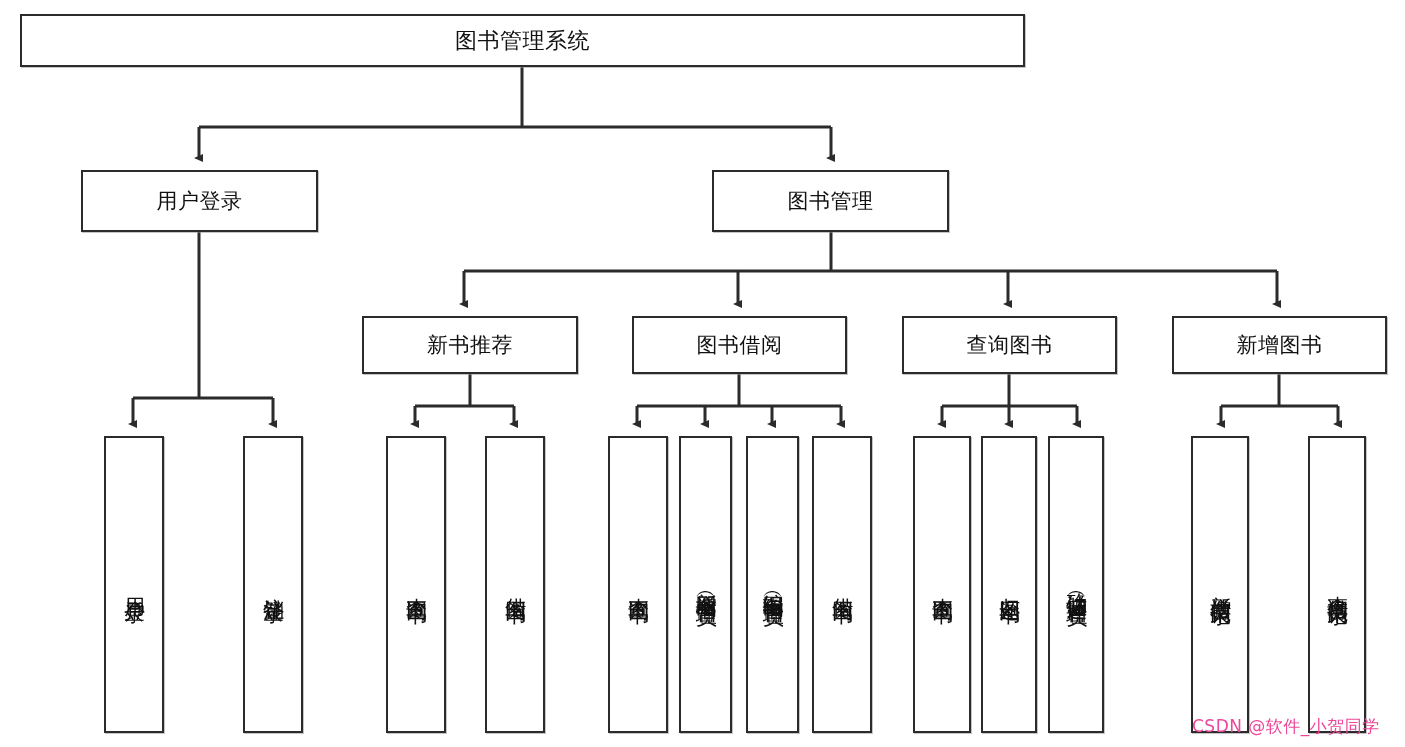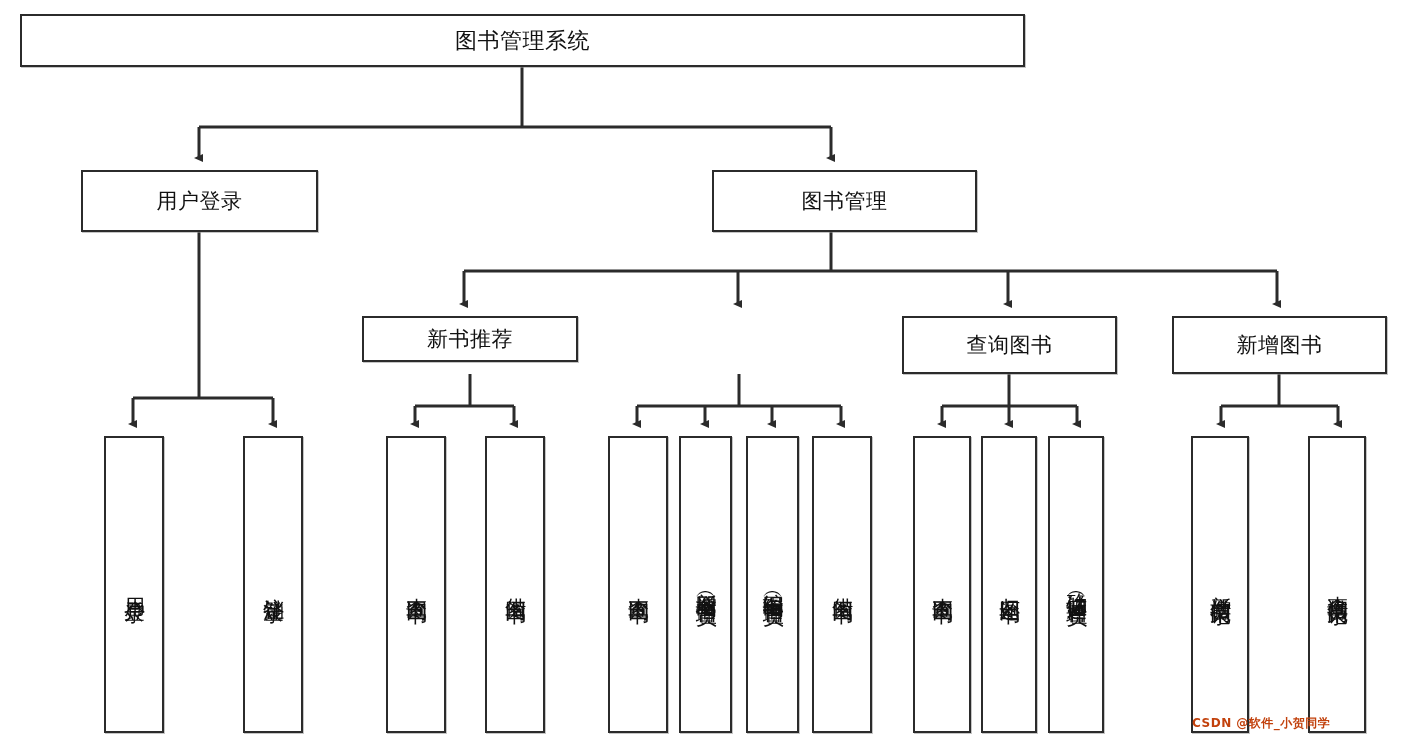--- a/index.html
+++ b/index.html
@@ -61,26 +61,25 @@
     text-orientation: upright;
     font-size: 21px;
     line-height: 1.22;
     letter-spacing: 2px;
     max-height: 270px;
     white-space: normal;
     text-align: center;
   }
   .watermark {
     position: absolute;
-    font-size: 12px;
-    color: #c2410c;
+    font-size: 17px;
+    color: #ec4899;
     letter-spacing: 0.5px;
     z-index: 5;
     white-space: nowrap;
-    font-weight: bold;
   }
 </style>
 </head>
 <body>
 
 <div id="canvas">
 
   <svg id="edges" viewBox="0 0 1405 747" xmlns="http://www.w3.org/2000/svg">
     <defs>
       <marker id="arrow" markerWidth="10" markerHeight="10" refX="5" refY="5" orient="auto" markerUnits="userSpaceOnUse">
@@ -131,26 +130,29 @@
     </g>
   </svg>
 
   <div class="node h root" style="left:20px; top:14px; width:1005px; height:53px;">
     <span class="label">图书管理系统</span>
   </div>
 
   <div class="node h" style="left:81px; top:170px; width:237px; height:62px;">
     <span class="label">用户登录</span>
   </div>
-  <div class="node h" style="left:712px; top:170px; width:265px; height:62px;">
+  <div class="node h" style="left:712px; top:170px; width:237px; height:62px;">
     <span class="label">图书管理</span>
   </div>
 
-  <div class="node h" style="left:362px; top:316px; width:216px; height:46px;">
+  <div class="node h" style="left:362px; top:316px; width:216px; height:58px;">
     <span class="label">新书推荐</span>
+  </div>
+  <div class="node h" style="left:632px; top:316px; width:215px; height:58px;">
+    <span class="label">图书借阅</span>
   </div>
   <div class="node h" style="left:902px; top:316px; width:215px; height:58px;">
     <span class="label">查询图书</span>
   </div>
   <div class="node h" style="left:1172px; top:316px; width:215px; height:58px;">
     <span class="label">新增图书</span>
   </div>
 
   <div class="node v" style="left:104px; top:436px; width:60px; height:297px;">
     <span class="label">用户登录</span>

